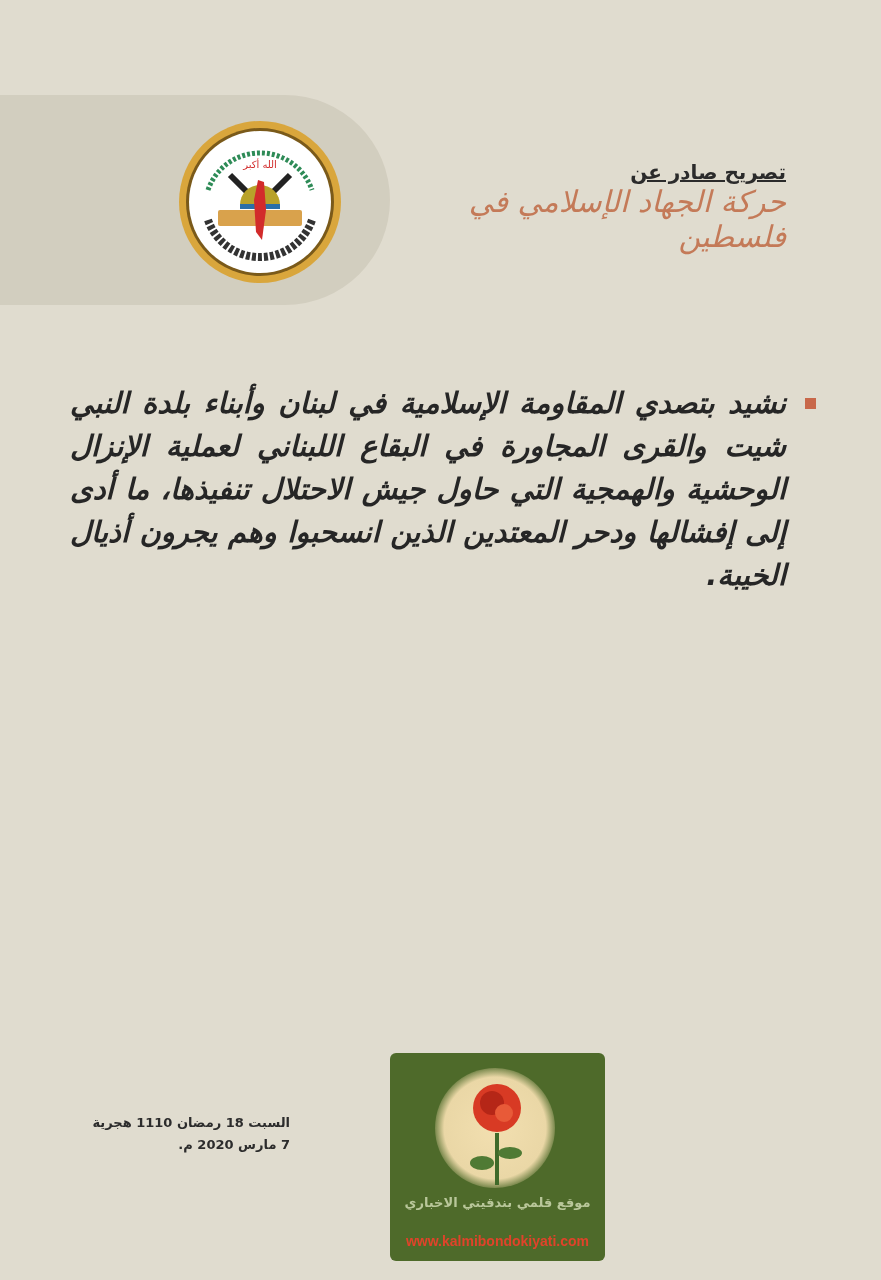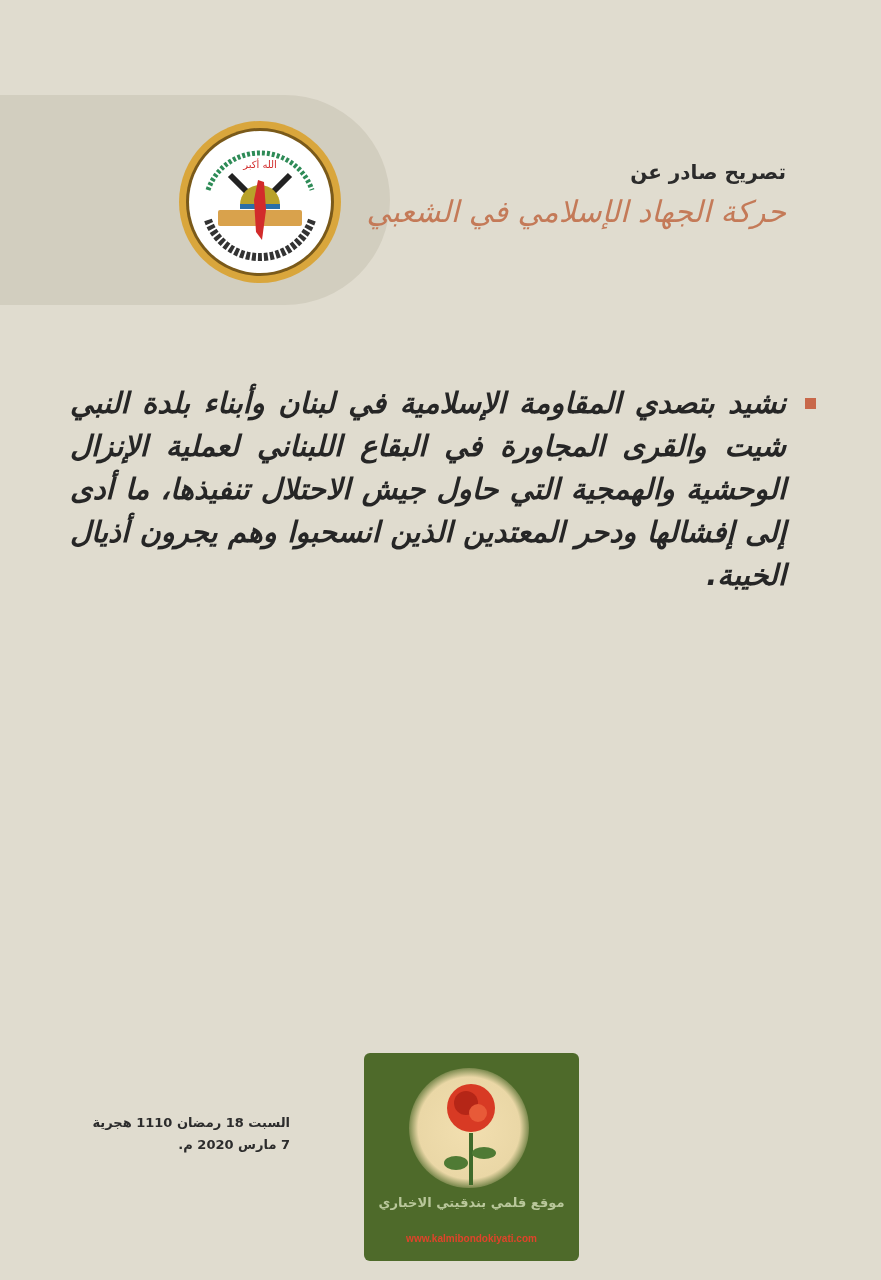--- a/index.html
+++ b/index.html
@@ -19,21 +19,21 @@
       position: absolute; left: 178px; top: 120px;
       width: 164px; height: 164px;
     }
     .header-text {
       position: absolute; right: 95px; top: 160px;
       width: 420px; text-align: right; direction: rtl;
     }
     .issued-by {
       font-family: "DejaVu Sans", sans-serif;
       font-size: 20px; font-weight: bold; color: #2b2b2b;
-      margin-bottom: 10px;
+      text-decoration: underline;
     }
     .movement-name {
       font-family: "DejaVu Serif", serif;
       font-size: 30px; color: #c47a58; font-style: italic;
       letter-spacing: -1px;
     }
     .body-content {
       position: absolute; left: 70px; right: 65px; top: 382px;
       direction: rtl; text-align: justify;
     }
@@ -50,41 +50,41 @@
       position: absolute; right: 0; top: 16px;
       width: 11px; height: 11px; background: #c8684a;
     }
     .date-block {
       position: absolute; left: 90px; top: 1112px;
       width: 200px; direction: rtl; text-align: right;
       font-family: "DejaVu Sans", sans-serif;
       font-size: 13px; font-weight: bold; color: #2c2c2c; line-height: 22px;
     }
     .promo-card {
-      position: absolute; left: 364px; top: 1053px;
+      position: absolute; left: 390px; top: 1053px;
       width: 215px; height: 208px;
       background: #4e6a2a;
       border-radius: 6px;
       overflow: hidden;
     }
     .promo-card .splash {
       position: absolute; left: 45px; top: 15px;
       width: 120px; height: 120px; border-radius: 50%;
       background: radial-gradient(circle, #f2dfb0 0%, #ead7a6 60%, rgba(234,215,166,0) 75%);
     }
     .promo-card .site-name {
       position: absolute; left: 0; right: 0; top: 142px;
       text-align: center; direction: rtl;
       font-size: 13px; color: #b9c79a; font-weight: bold;
     }
     .promo-card .site-url {
       position: absolute; left: 0; right: 0; top: 180px;
       text-align: center;
       font-family: "Liberation Sans", sans-serif;
-      font-size: 10px; font-weight: bold; color: #e0432a;
+      font-size: 14px; font-weight: bold; color: #e0432a;
     }
   </style>
 </head>
 <body>
 
 <div class="header-band"></div>
 
 <svg class="logo" viewBox="0 0 164 164">
   <circle cx="82" cy="82" r="81" fill="#d9a63c"></circle>
   <circle cx="82" cy="82" r="74" fill="#7a5a1a"></circle>
@@ -95,21 +95,21 @@
   <line x1="52" y1="55" x2="72" y2="75" stroke="#222" stroke-width="6"></line>
   <line x1="112" y1="55" x2="92" y2="75" stroke="#222" stroke-width="6"></line>
   <path d="M62 85 A20 20 0 0 1 102 85 Z" fill="#b8a22a"></path>
   <rect x="62" y="84" width="40" height="5" fill="#2a6fa8"></rect>
   <rect x="40" y="90" width="84" height="16" rx="2" fill="#d9a24c"></rect>
   <path d="M80 60 L86 62 L88 90 L84 120 L78 112 L76 80 Z" fill="#d22b2b"></path>
 </svg>
 
 <div class="header-text">
   <div class="issued-by">تصريح صادر عن</div>
-  <div class="movement-name">حركة الجهاد الإسلامي في الشعبي</div>
+  <div class="movement-name">حركة الجهاد الإسلامي في فلسطين</div>
 </div>
 
 <div class="body-content">
   <div class="bullet-item">
     <span class="bullet"></span>
     <span>نشيد بتصدي المقاومة الإسلامية في لبنان وأبناء بلدة النبي شيت والقرى المجاورة في البقاع اللبناني لعملية الإنزال الوحشية والهمجية التي حاول جيش الاحتلال تنفيذها، ما أدى إلى إفشالها ودحر المعتدين الذين انسحبوا وهم يجرون أذيال الخيبة.</span>
   </div>
 </div>
 
 <div class="date-block">

